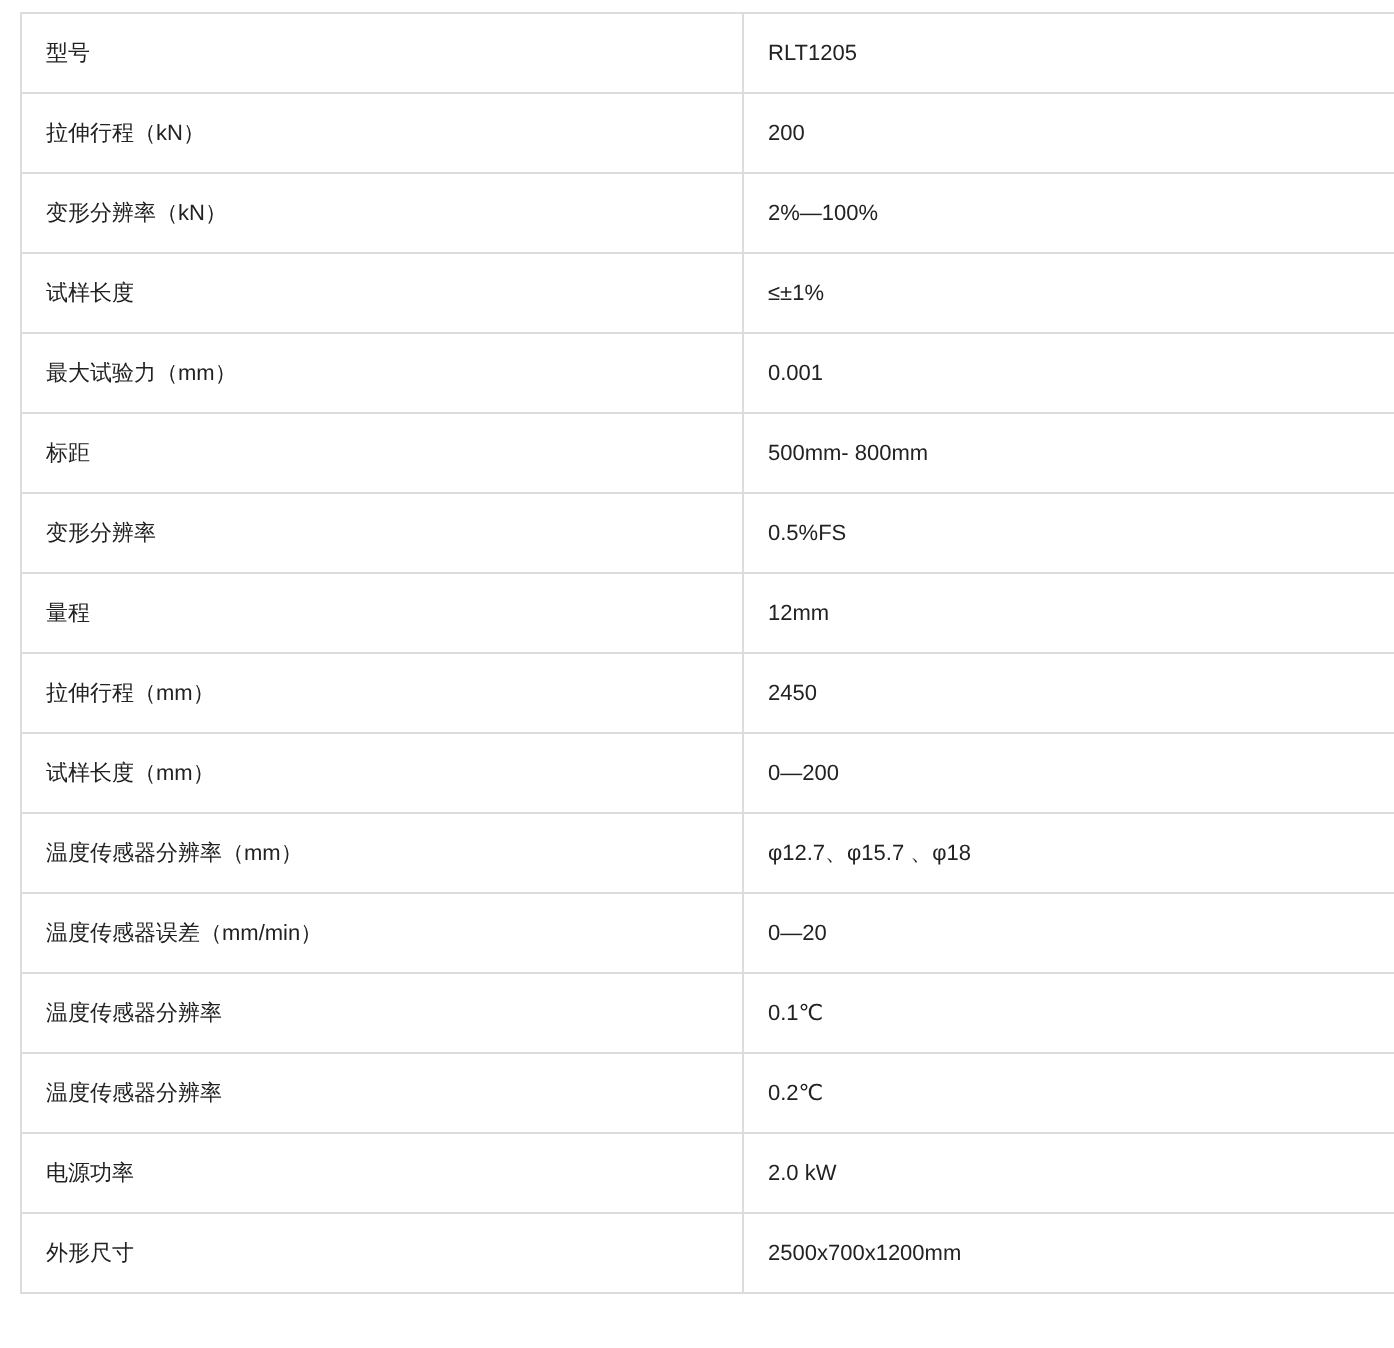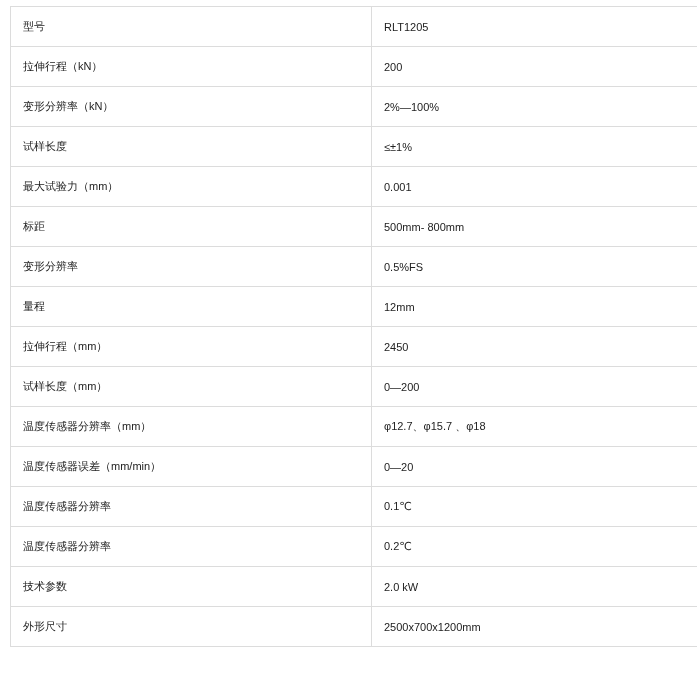--- a/index.html
+++ b/index.html
@@ -104,21 +104,21 @@
       </tr>
       <tr>
         <td class="param-name">温度传感器分辨率</td>
         <td class="param-value">0.1℃</td>
       </tr>
       <tr>
         <td class="param-name">温度传感器分辨率</td>
         <td class="param-value">0.2℃</td>
       </tr>
       <tr>
-        <td class="param-name">技术参数</td>
+        <td class="param-name">电源功率</td>
         <td class="param-value">2.0 kW</td>
       </tr>
       <tr>
         <td class="param-name">外形尺寸</td>
         <td class="param-value">2500x700x1200mm</td>
       </tr>
     </tbody>
   </table>
 </div>
 

